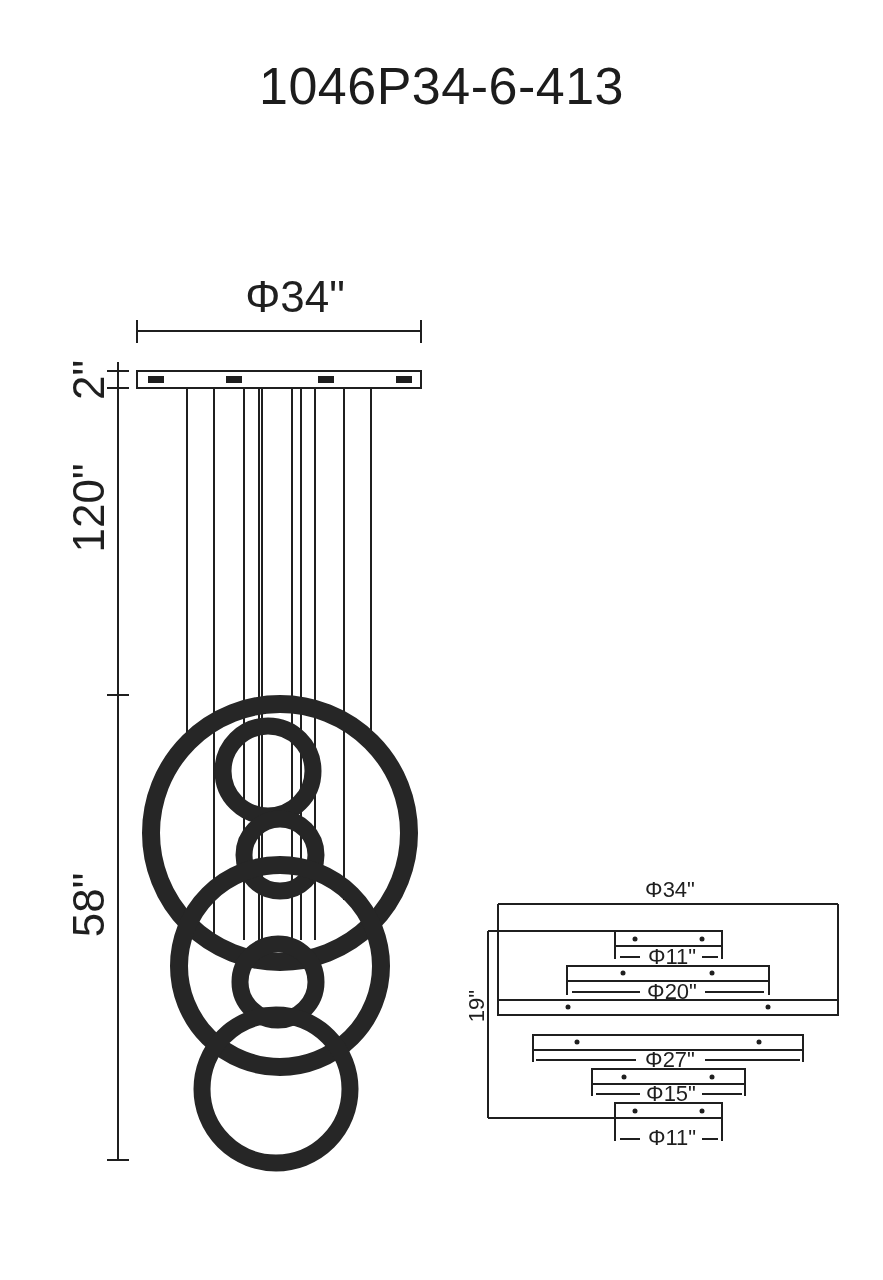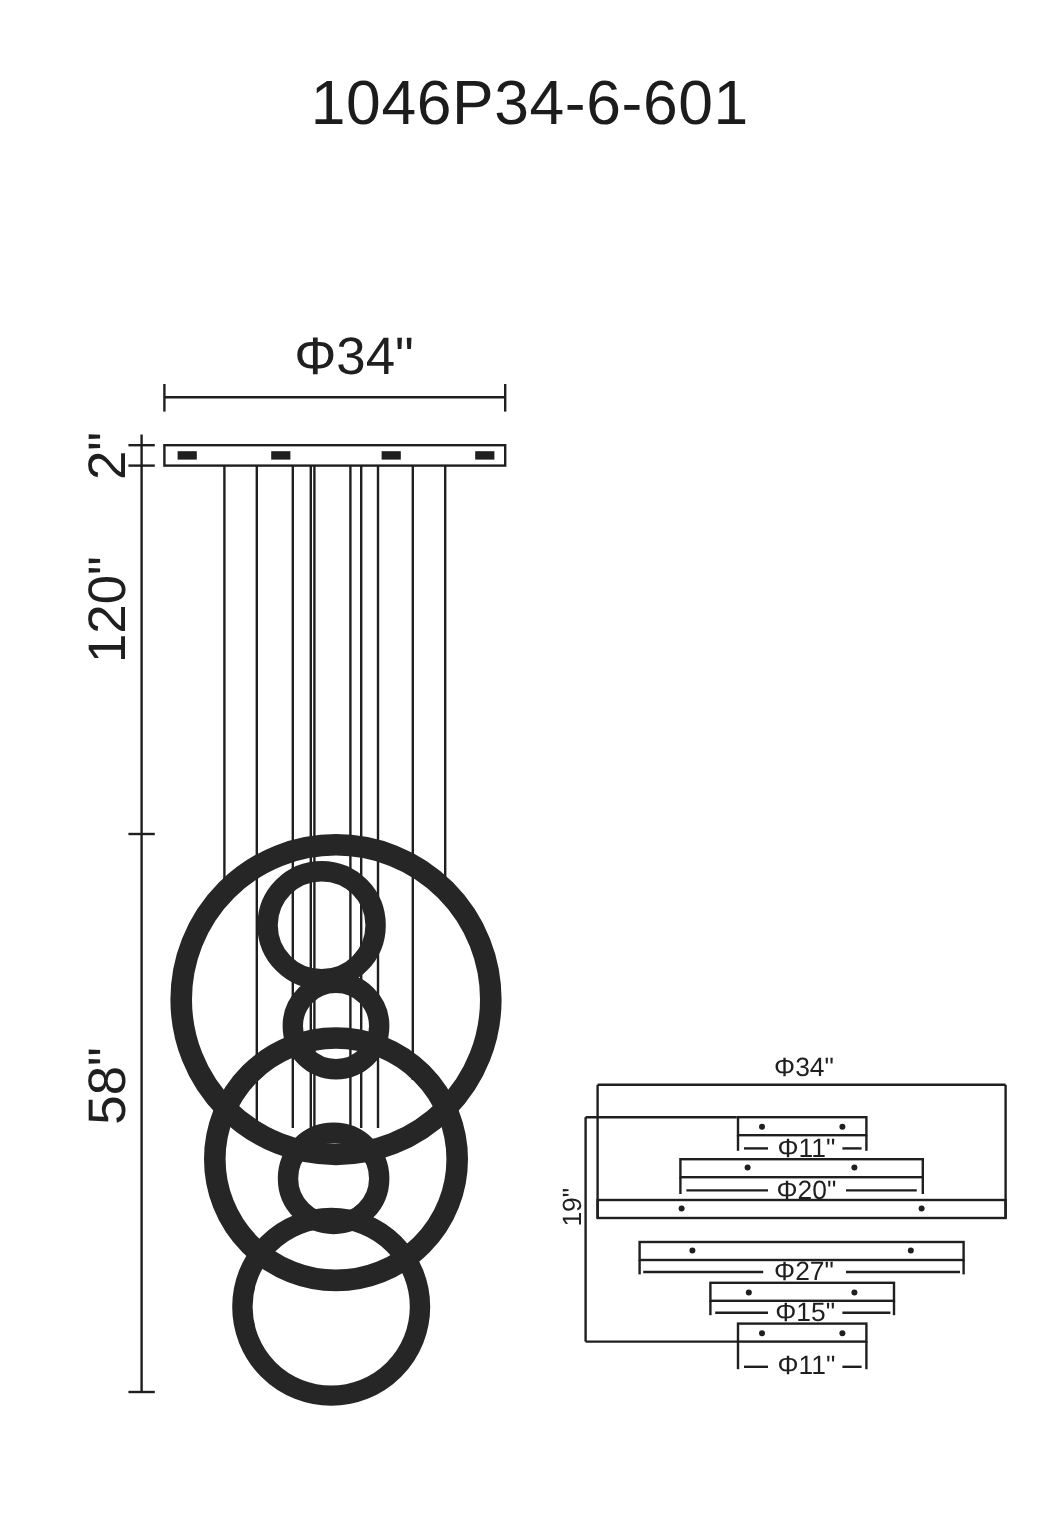--- a/index.html
+++ b/index.html
@@ -6,21 +6,21 @@
     body { width: 883px; height: 1280px; position: relative; overflow: hidden;
            font-family: "Liberation Sans", sans-serif; color: #1f1f1f; }
     #title { position: absolute; left: 0; width: 883px; top: 56px; text-align: center;
              font-size: 52px; letter-spacing: 0.5px; color: #1c1c1c; }
     svg { position: absolute; left: 0; top: 0; }
     .dim-text { font-family: "Liberation Sans", sans-serif; fill: #1f1f1f; }
   </style>
 </head>
 <body>
 
-<div id="title">1046P34-6-601</div>
+<div id="title">1046P34-6-413</div>
 
 <svg width="883" height="1280" viewBox="0 0 883 1280">
   <g stroke="#1f1f1f" fill="none">
 
     <g>
       <line x1="137" y1="331" x2="421" y2="331" stroke-width="2"></line>
       <line x1="137" y1="320" x2="137" y2="343" stroke-width="2"></line>
       <line x1="421" y1="320" x2="421" y2="343" stroke-width="2"></line>
     </g>
 

